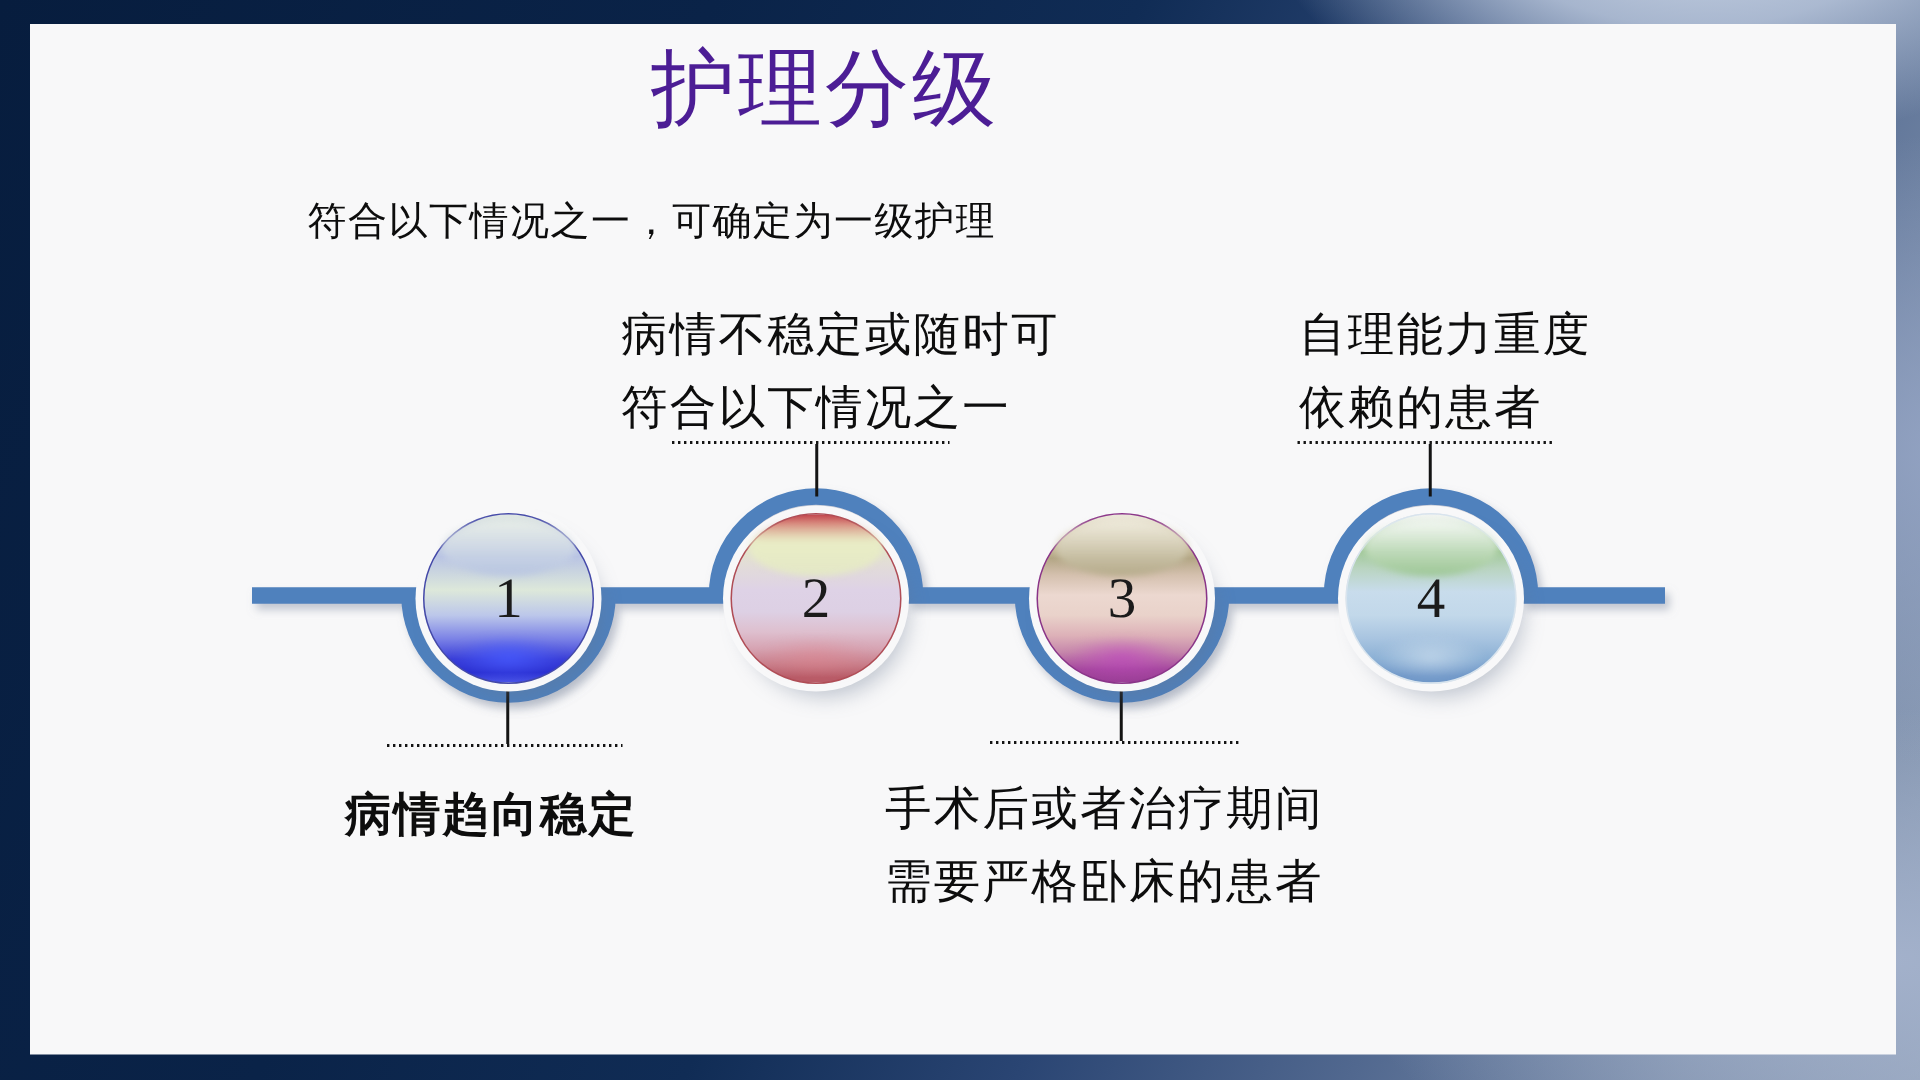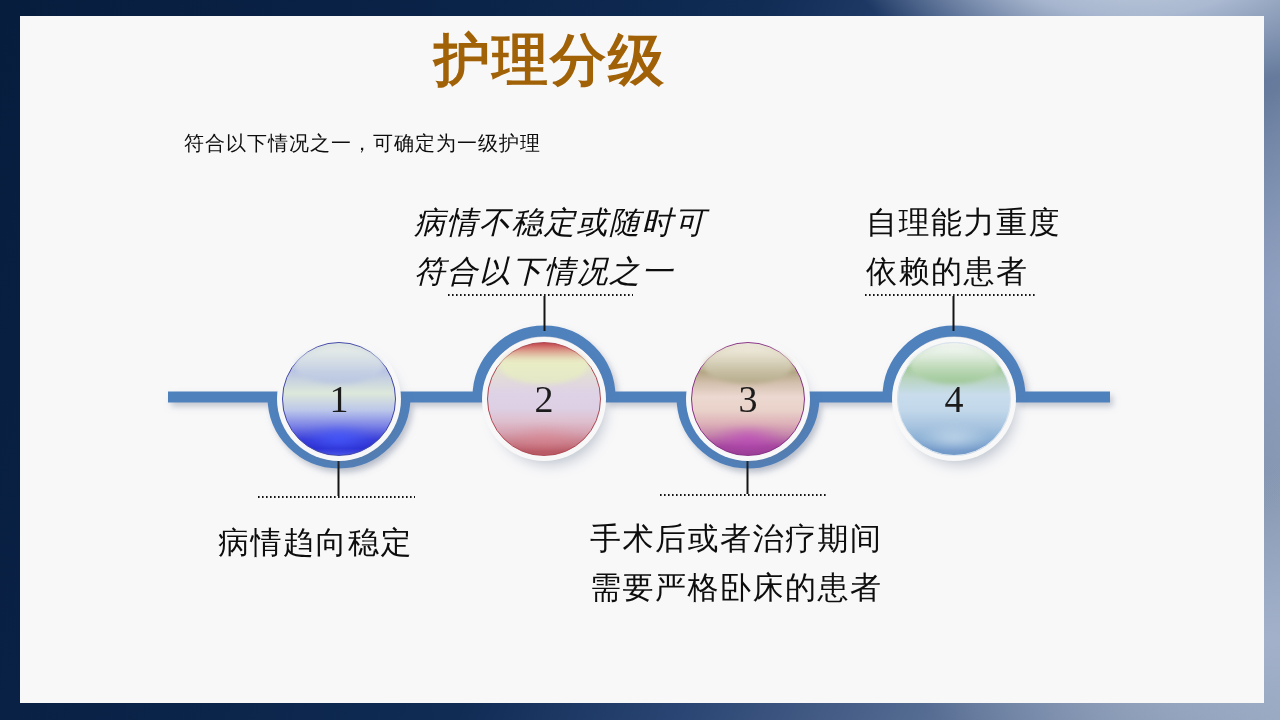--- a/index.html
+++ b/index.html
@@ -11,26 +11,26 @@
       radial-gradient(ellipse 260px 300px at 1292px 300px, rgba(148,164,196,.9) 0%, rgba(148,164,196,0) 70%),
       radial-gradient(ellipse 520px 240px at 1260px 640px, rgba(164,178,204,.95) 0%, rgba(164,178,204,0) 70%),
       linear-gradient(113deg, #071d3e 0%, #0a2348 30%, #102c55 48%, #2a4573 62%, #51688f 76%, #7e90ac 90%, #92a2ba 100%);
   }
   .slide{
     position:absolute;left:20px;top:16px;width:1244px;height:687px;
     background:#f8f8f9;
   }
   .title{
     position:absolute;left:414px;top:8px;margin:0;
-    font-size:56px;font-weight:700;line-height:72px;letter-spacing:2px;color:#a16207;
+    font-size:56px;font-weight:400;line-height:72px;letter-spacing:2px;color:#4c1d95;
     white-space:nowrap;
   }
   .subtitle{
-    position:absolute;left:164px;top:114px;
-    font-size:20px;letter-spacing:1px;white-space:nowrap;
+    position:absolute;left:185px;top:114px;
+    font-size:26px;letter-spacing:1px;white-space:nowrap;
   }
   .tl-svg{position:absolute;left:0;top:0;}
   .sphere{
     position:absolute;width:114px;height:114px;border-radius:50%;
     box-sizing:border-box;border:1px solid transparent;
     display:flex;align-items:center;justify-content:center;
     box-shadow:0 0 0 5px #f8f8f9, 6px 10px 14px -2px rgba(100,115,140,.4);
     z-index:3;
   }
   .sphere::before{
@@ -65,21 +65,21 @@
     --gloss:linear-gradient(180deg, rgba(244,248,244,.95), rgba(150,195,140,.85));
     --glow:radial-gradient(ellipse, rgba(235,244,250,.5), rgba(235,244,250,0) 70%);
     background:linear-gradient(180deg,#f2f5f2 0%,#cfe2cb 12%,#a2c99a 22%,#b9d4c0 32%,#c8dcec 46%,#c2d8ea 60%,#a8c4e0 74%,#8bb0d5 86%,#6f97c8 96%);
   }
   .tl-label{
     position:absolute;font-size:31px;line-height:49px;letter-spacing:1.5px;
     white-space:nowrap;z-index:2;
   }
   .pos1{left:262px;top:326px;} .pos2{left:467px;top:326px;}
   .pos3{left:671px;top:326px;} .pos4{left:877px;top:326px;}
-  .lab1{left:198px;top:502px;} .lab2{left:394px;top:182px;font-style:italic;}
+  .lab1{left:210px;top:502px;font-weight:bold;} .lab2{left:394px;top:182px;}
   .lab3{left:570px;top:498px;} .lab4{left:846px;top:182px;}
 </style>
 </head>
 <body>
 
 <div class="stage">
   <div class="slide">
 
     <h1 class="title">护理分级</h1>
     <div class="subtitle">符合以下情况之一，可确定为一级护理</div>

